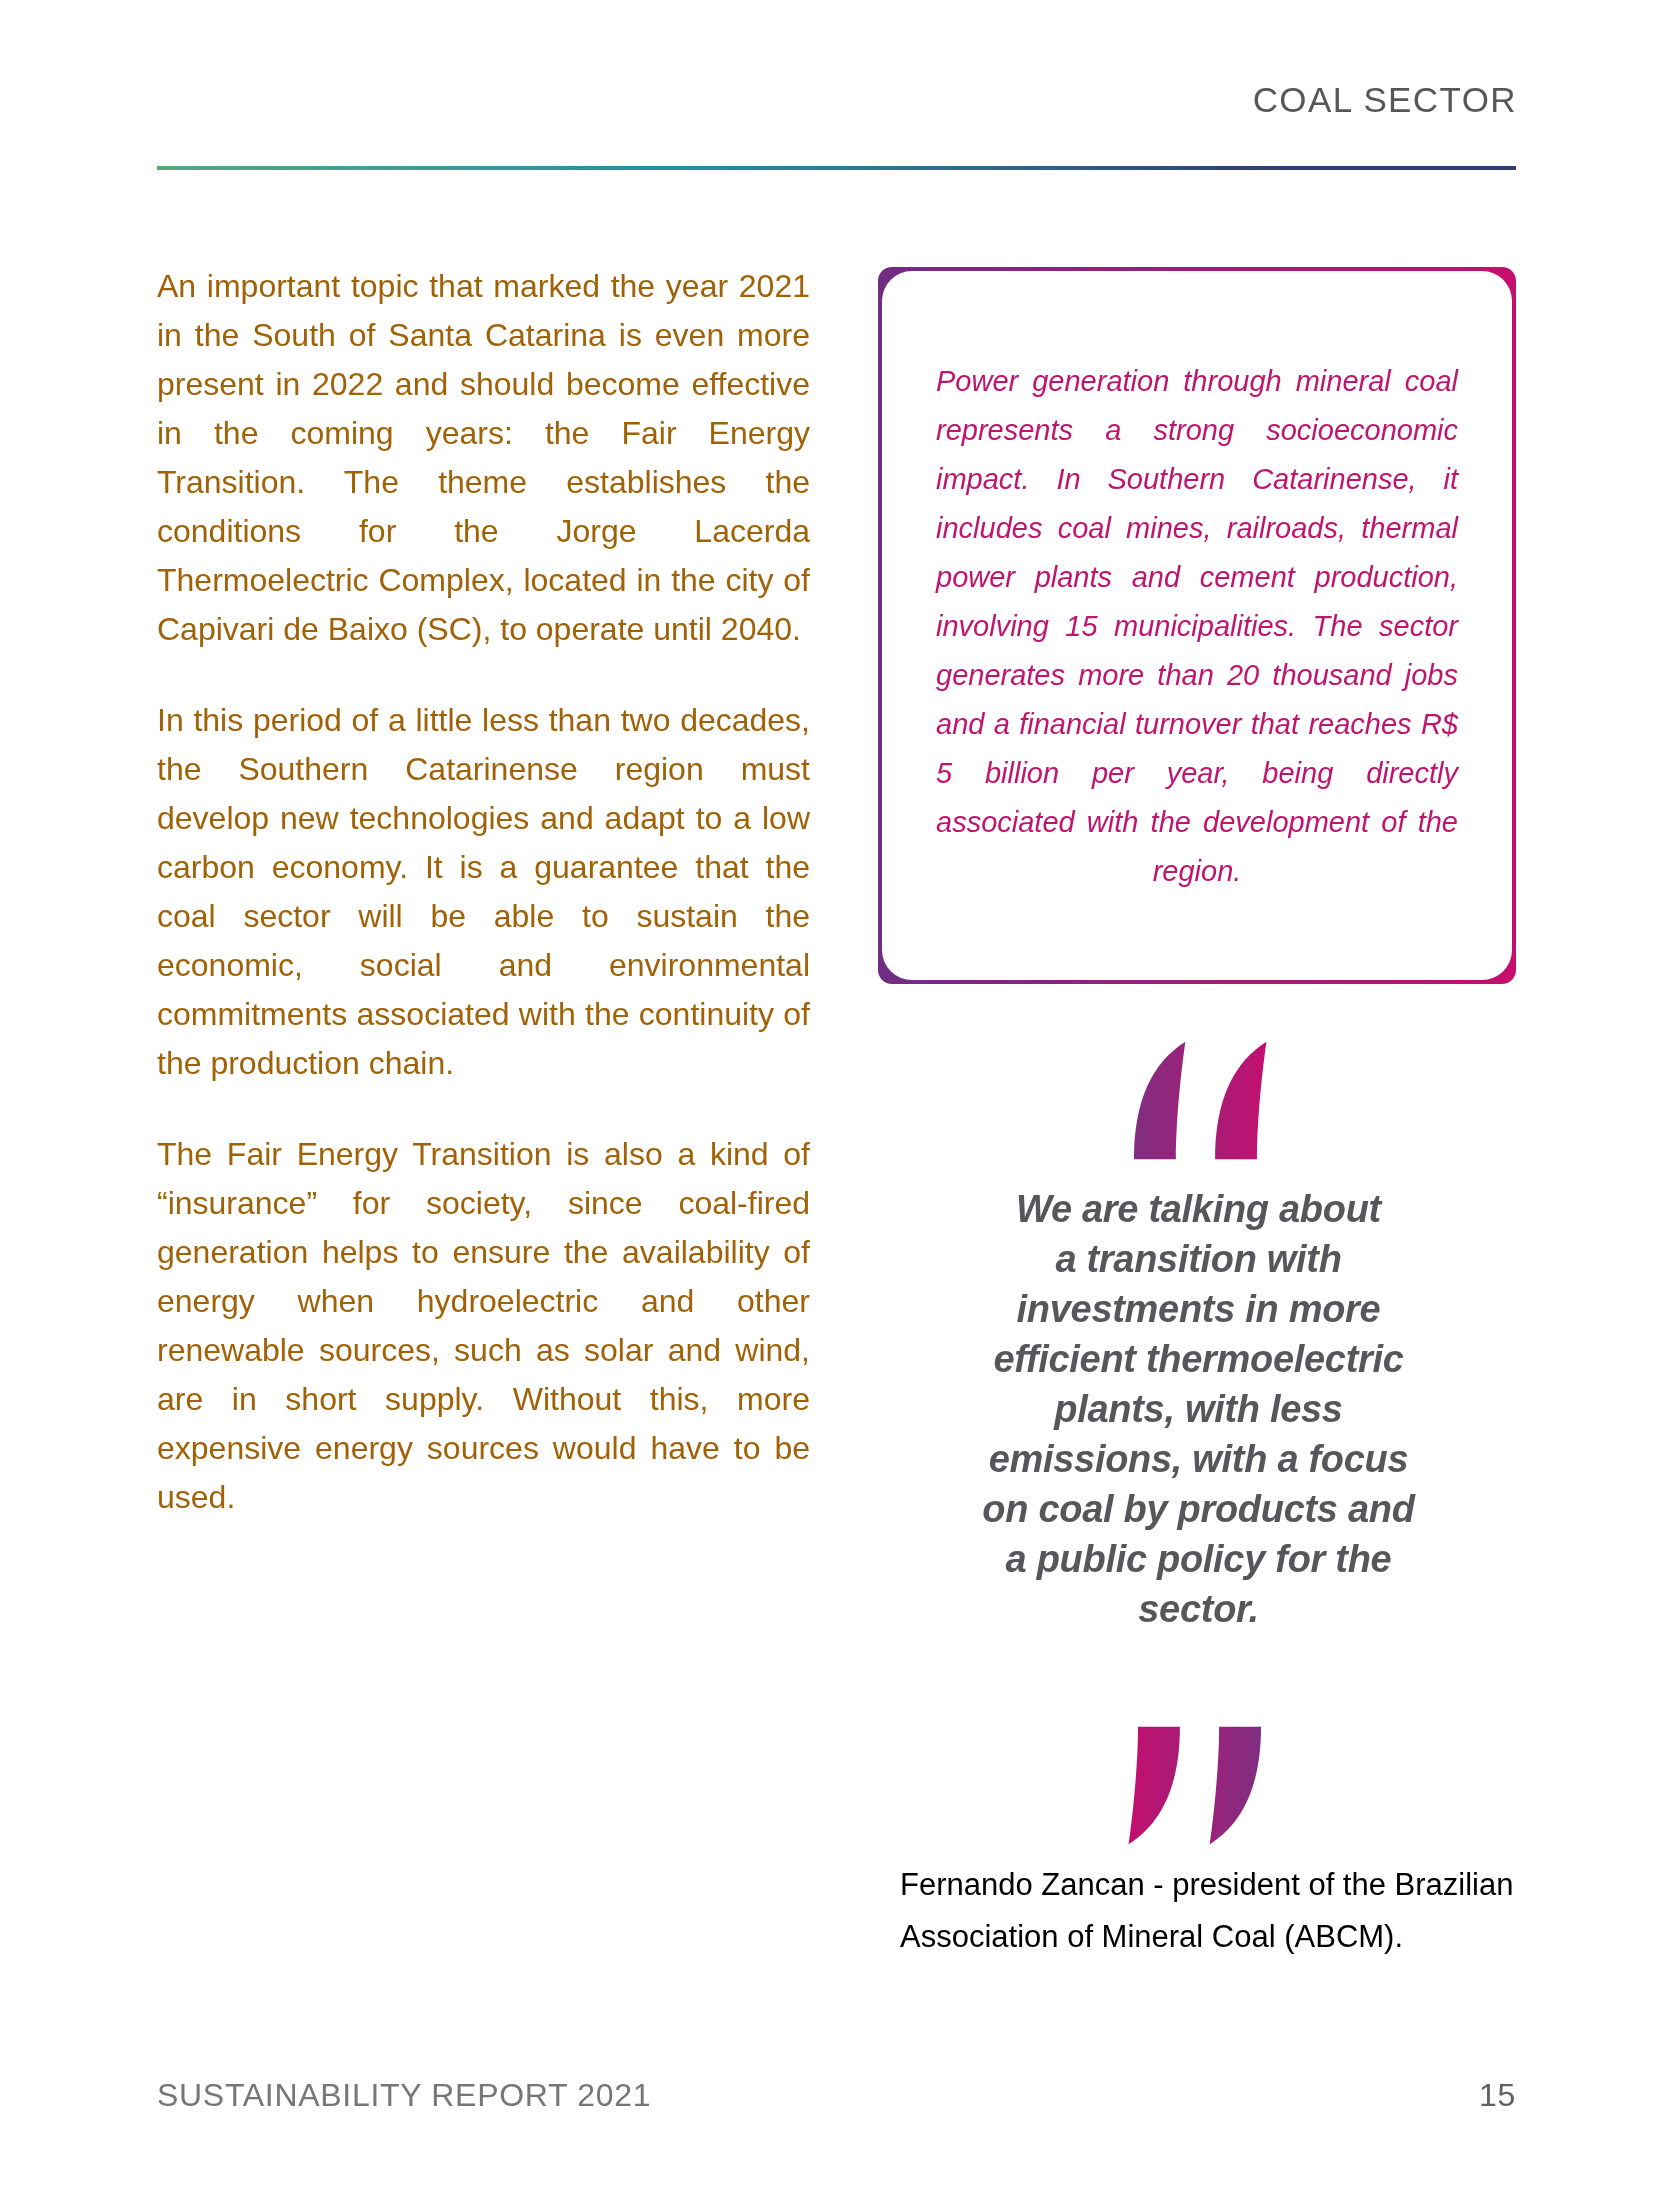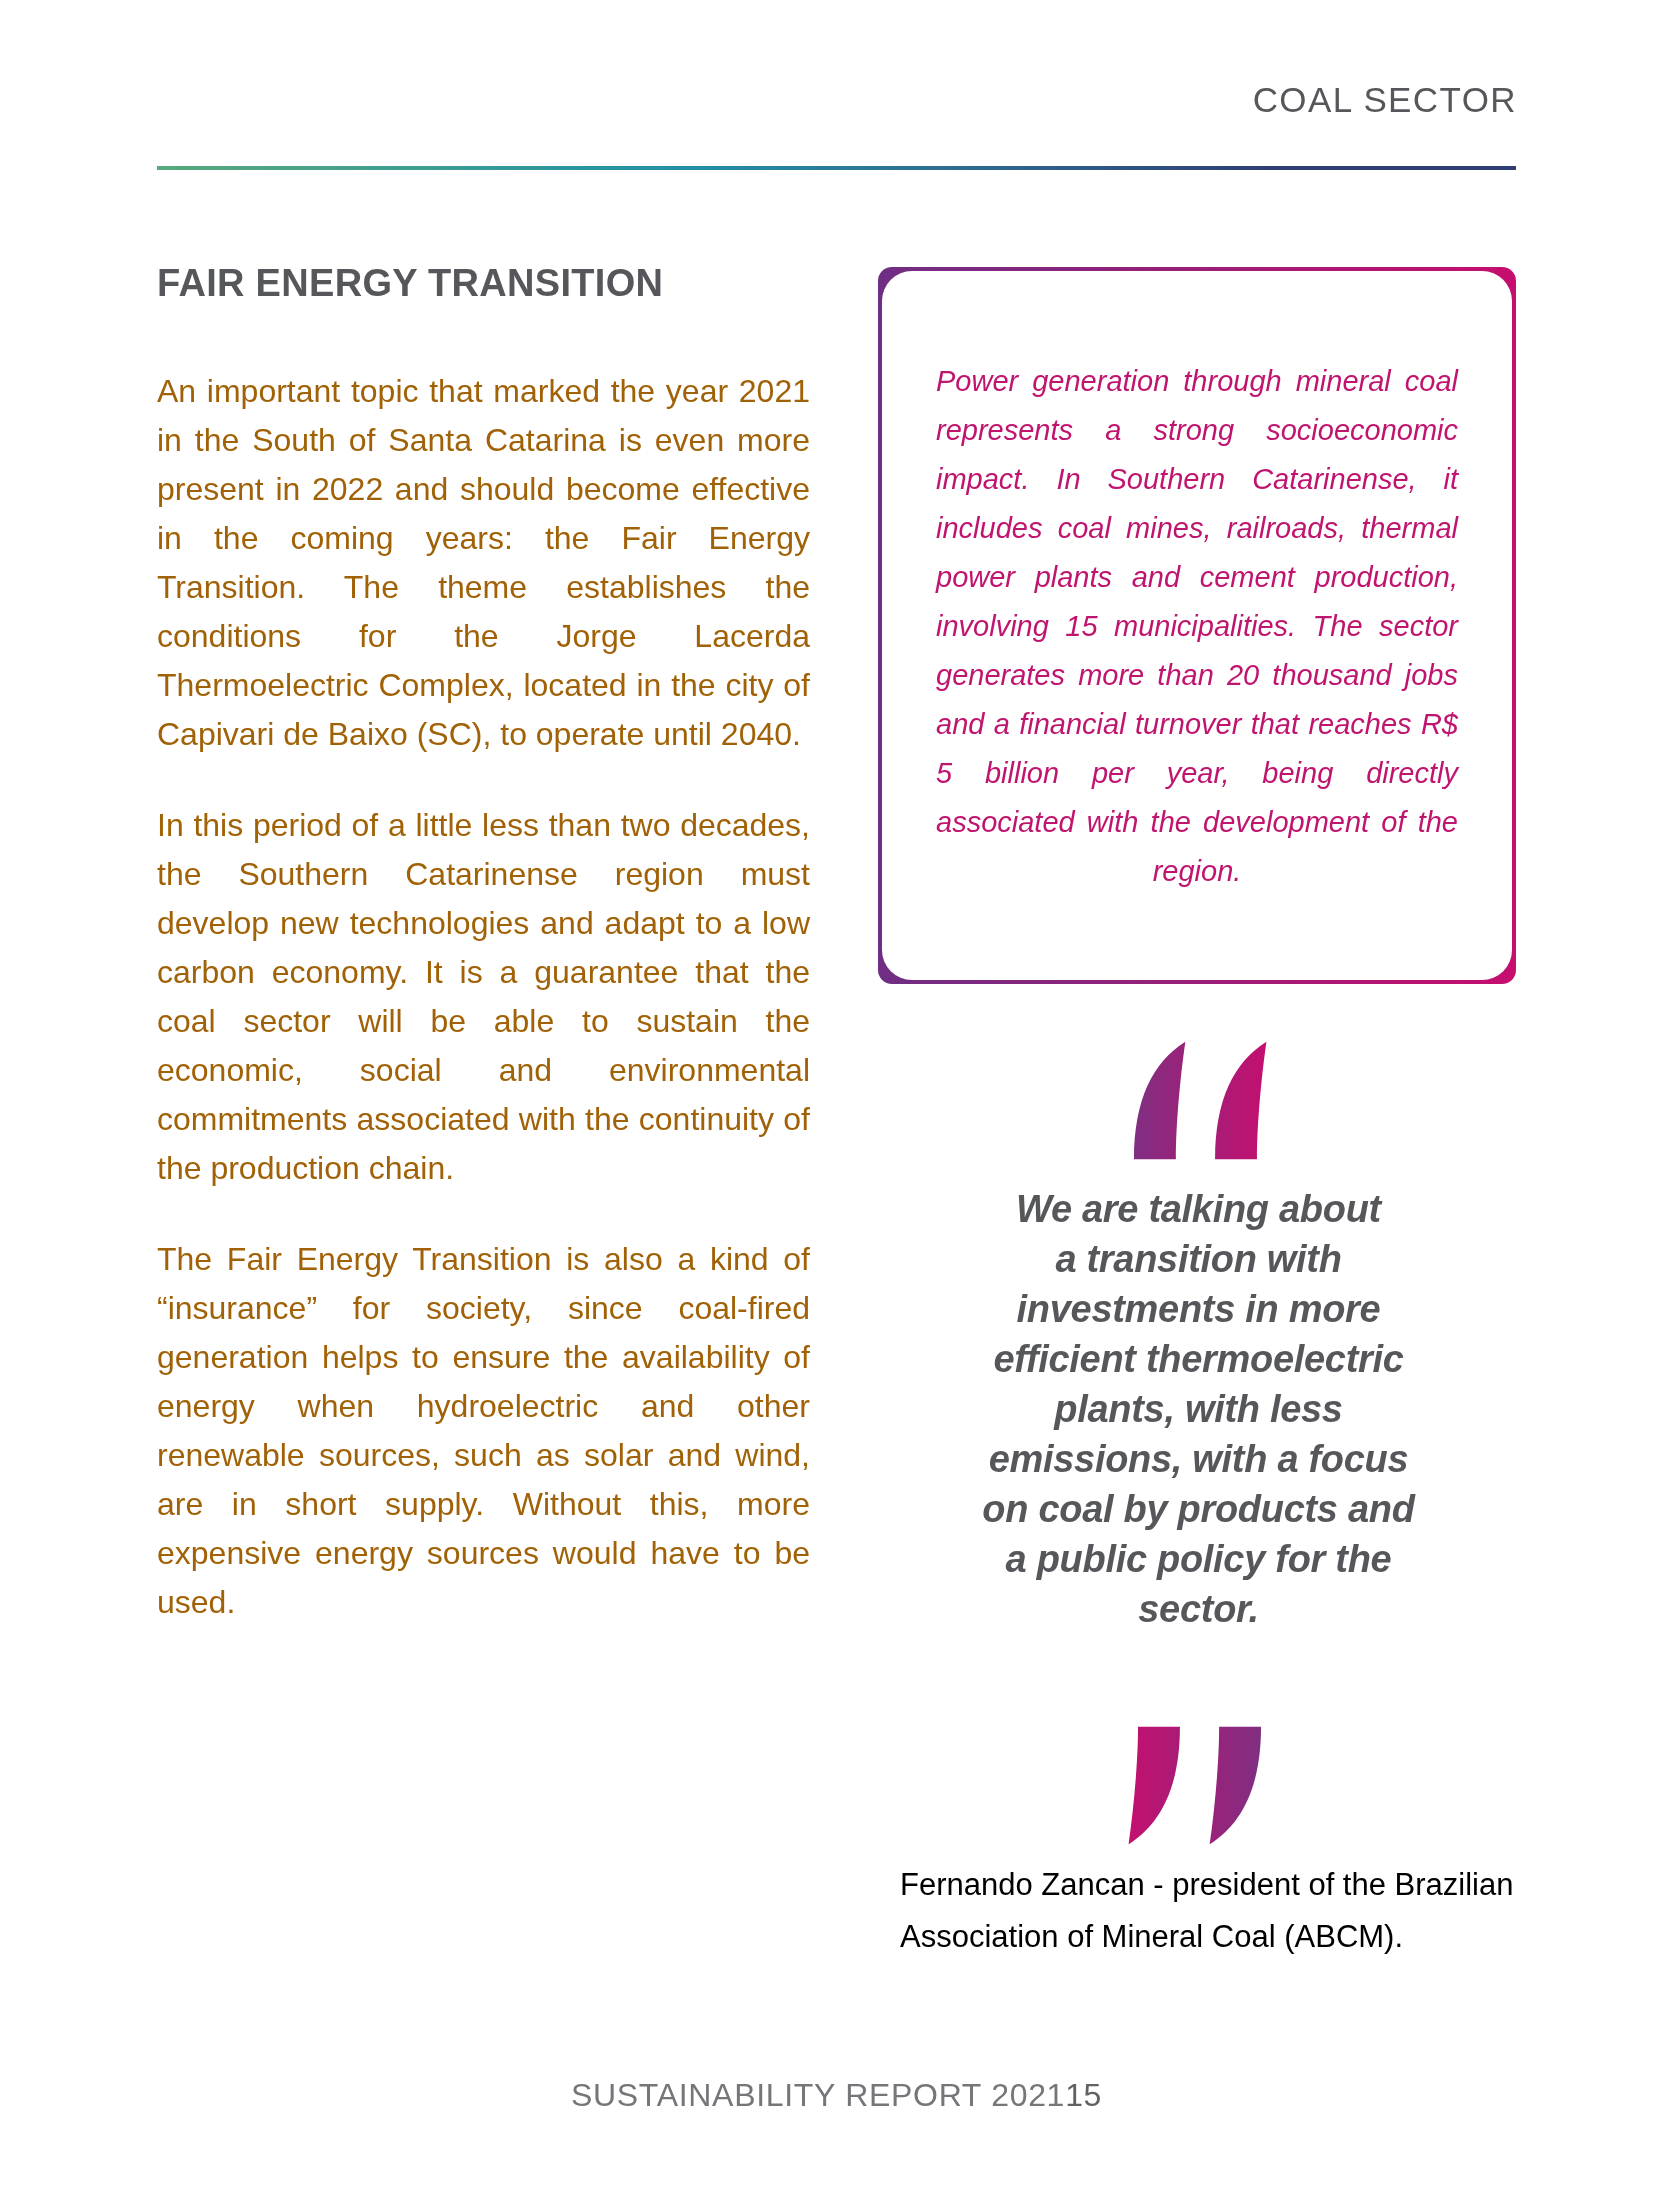--- a/index.html
+++ b/index.html
@@ -75,37 +75,36 @@
   .attribution{
     position:absolute;left:900px;top:1859px;width:658px;
     margin:0;
     font-size:31px;line-height:52px;font-weight:300;
     color:#000000;
     text-align:left;
   }
   
   .footer{
     position:absolute;left:157px;top:2077px;width:1359px;
-    display:flex;justify-content:center;align-items:baseline;
+    display:flex;justify-content:space-between;align-items:baseline;
     font-size:32px;letter-spacing:0.7px;
     color:#74767A;
   }
   .footer .pagenum{color:#606165;}
 </style>
 </head>
 <body>
 
 <div class="page">
 
   <span class="running-head">COAL SECTOR</span>
 
   <div class="rule"></div>
 
   <div class="left-col">
-    <h1 class="section-title">FAIR ENERGY TRANSITION</h1>
     <p class="body-par">An important topic that marked the year 2021 in the South of Santa Catarina is even more present in 2022 and should become effective in the coming years: the Fair Energy Transition. The theme establishes the conditions for the Jorge Lacerda Thermoelectric Complex, located in the city of Capivari de Baixo (SC), to operate until 2040.</p>
     <p class="body-par">In this period of a little less than two decades, the Southern Catarinense region must develop new technologies and adapt to a low carbon economy. It is a guarantee that the coal sector will be able to sustain the economic, social and environmental commitments associated with the continuity of the production chain.</p>
     <p class="body-par">The Fair Energy Transition is also a kind of “insurance” for society, since coal-fired generation helps to ensure the availability of energy when hydroelectric and other renewable sources, such as solar and wind, are in short supply. Without this, more expensive energy sources would have to be used.</p>
   </div>
 
   <div class="callout">
     <div class="callout-inner">
       <p class="callout-text">Power generation through mineral coal represents a strong socioeconomic impact. In Southern Catarinense, it includes coal mines, railroads, thermal power plants and cement production, involving 15 municipalities. The sector generates more than 20 thousand jobs and a financial turnover that reaches R$ 5 billion per year, being directly associated with the development of the region.</p>
     </div>
   </div>

